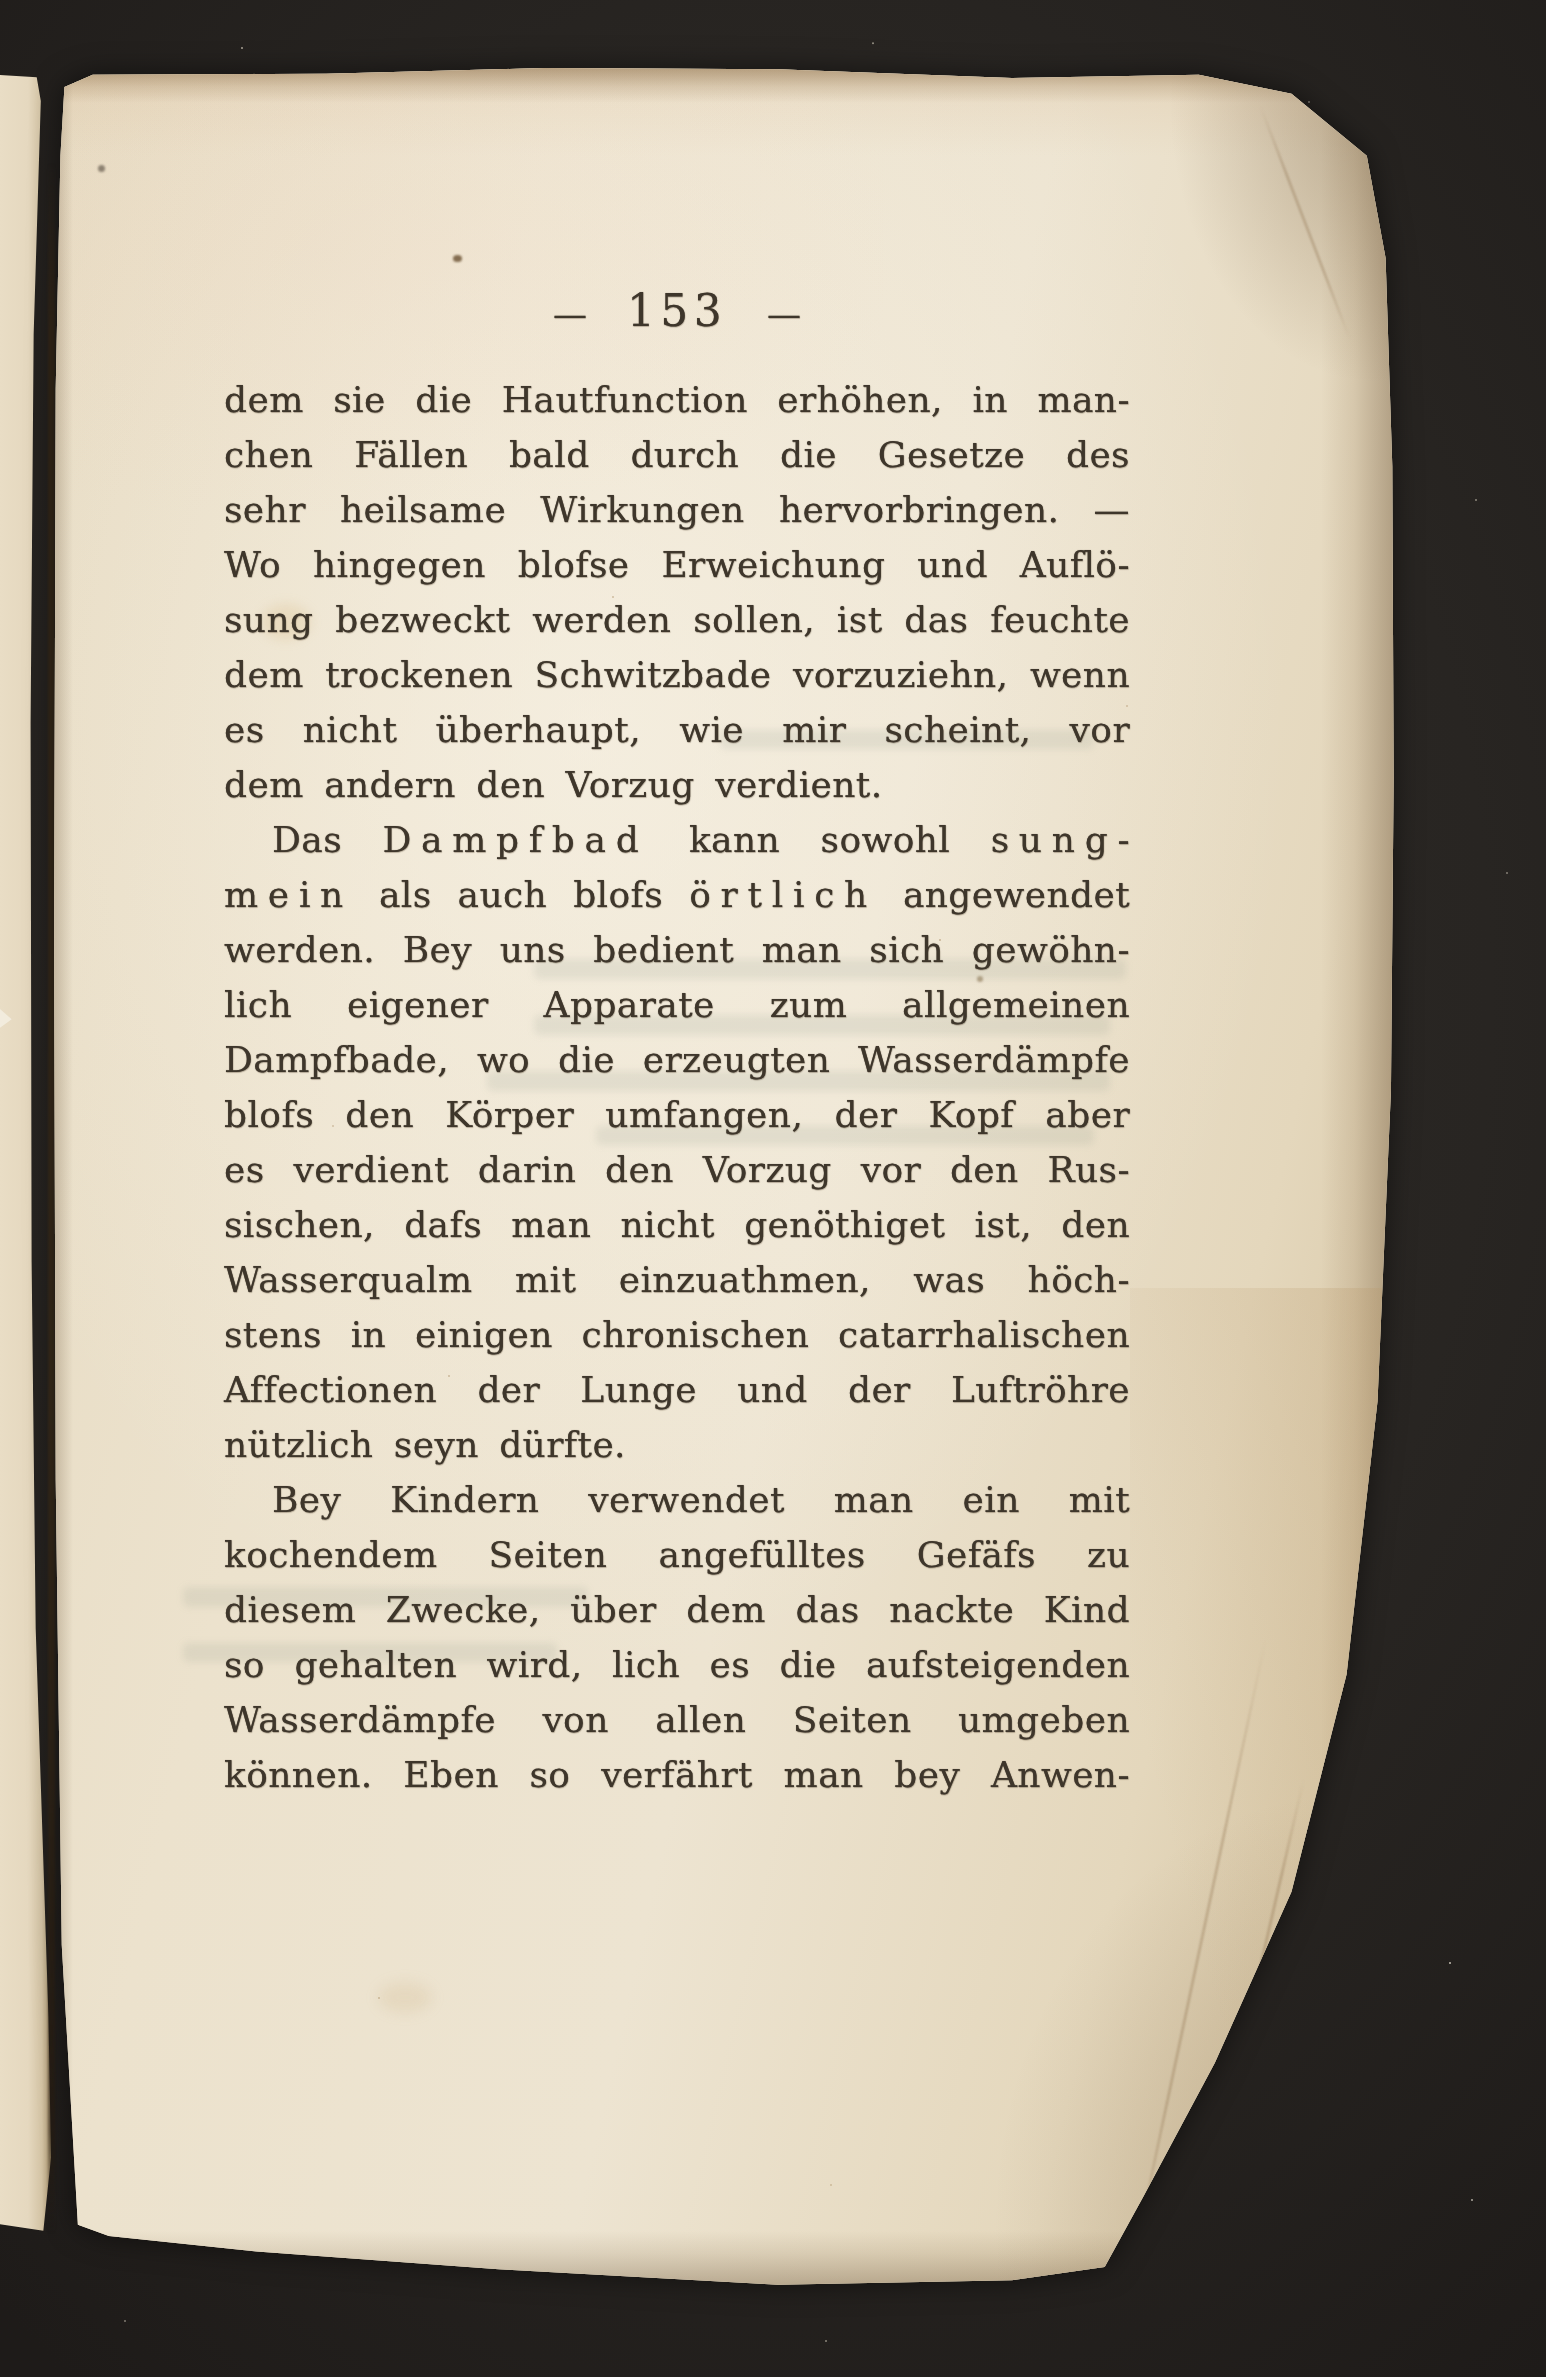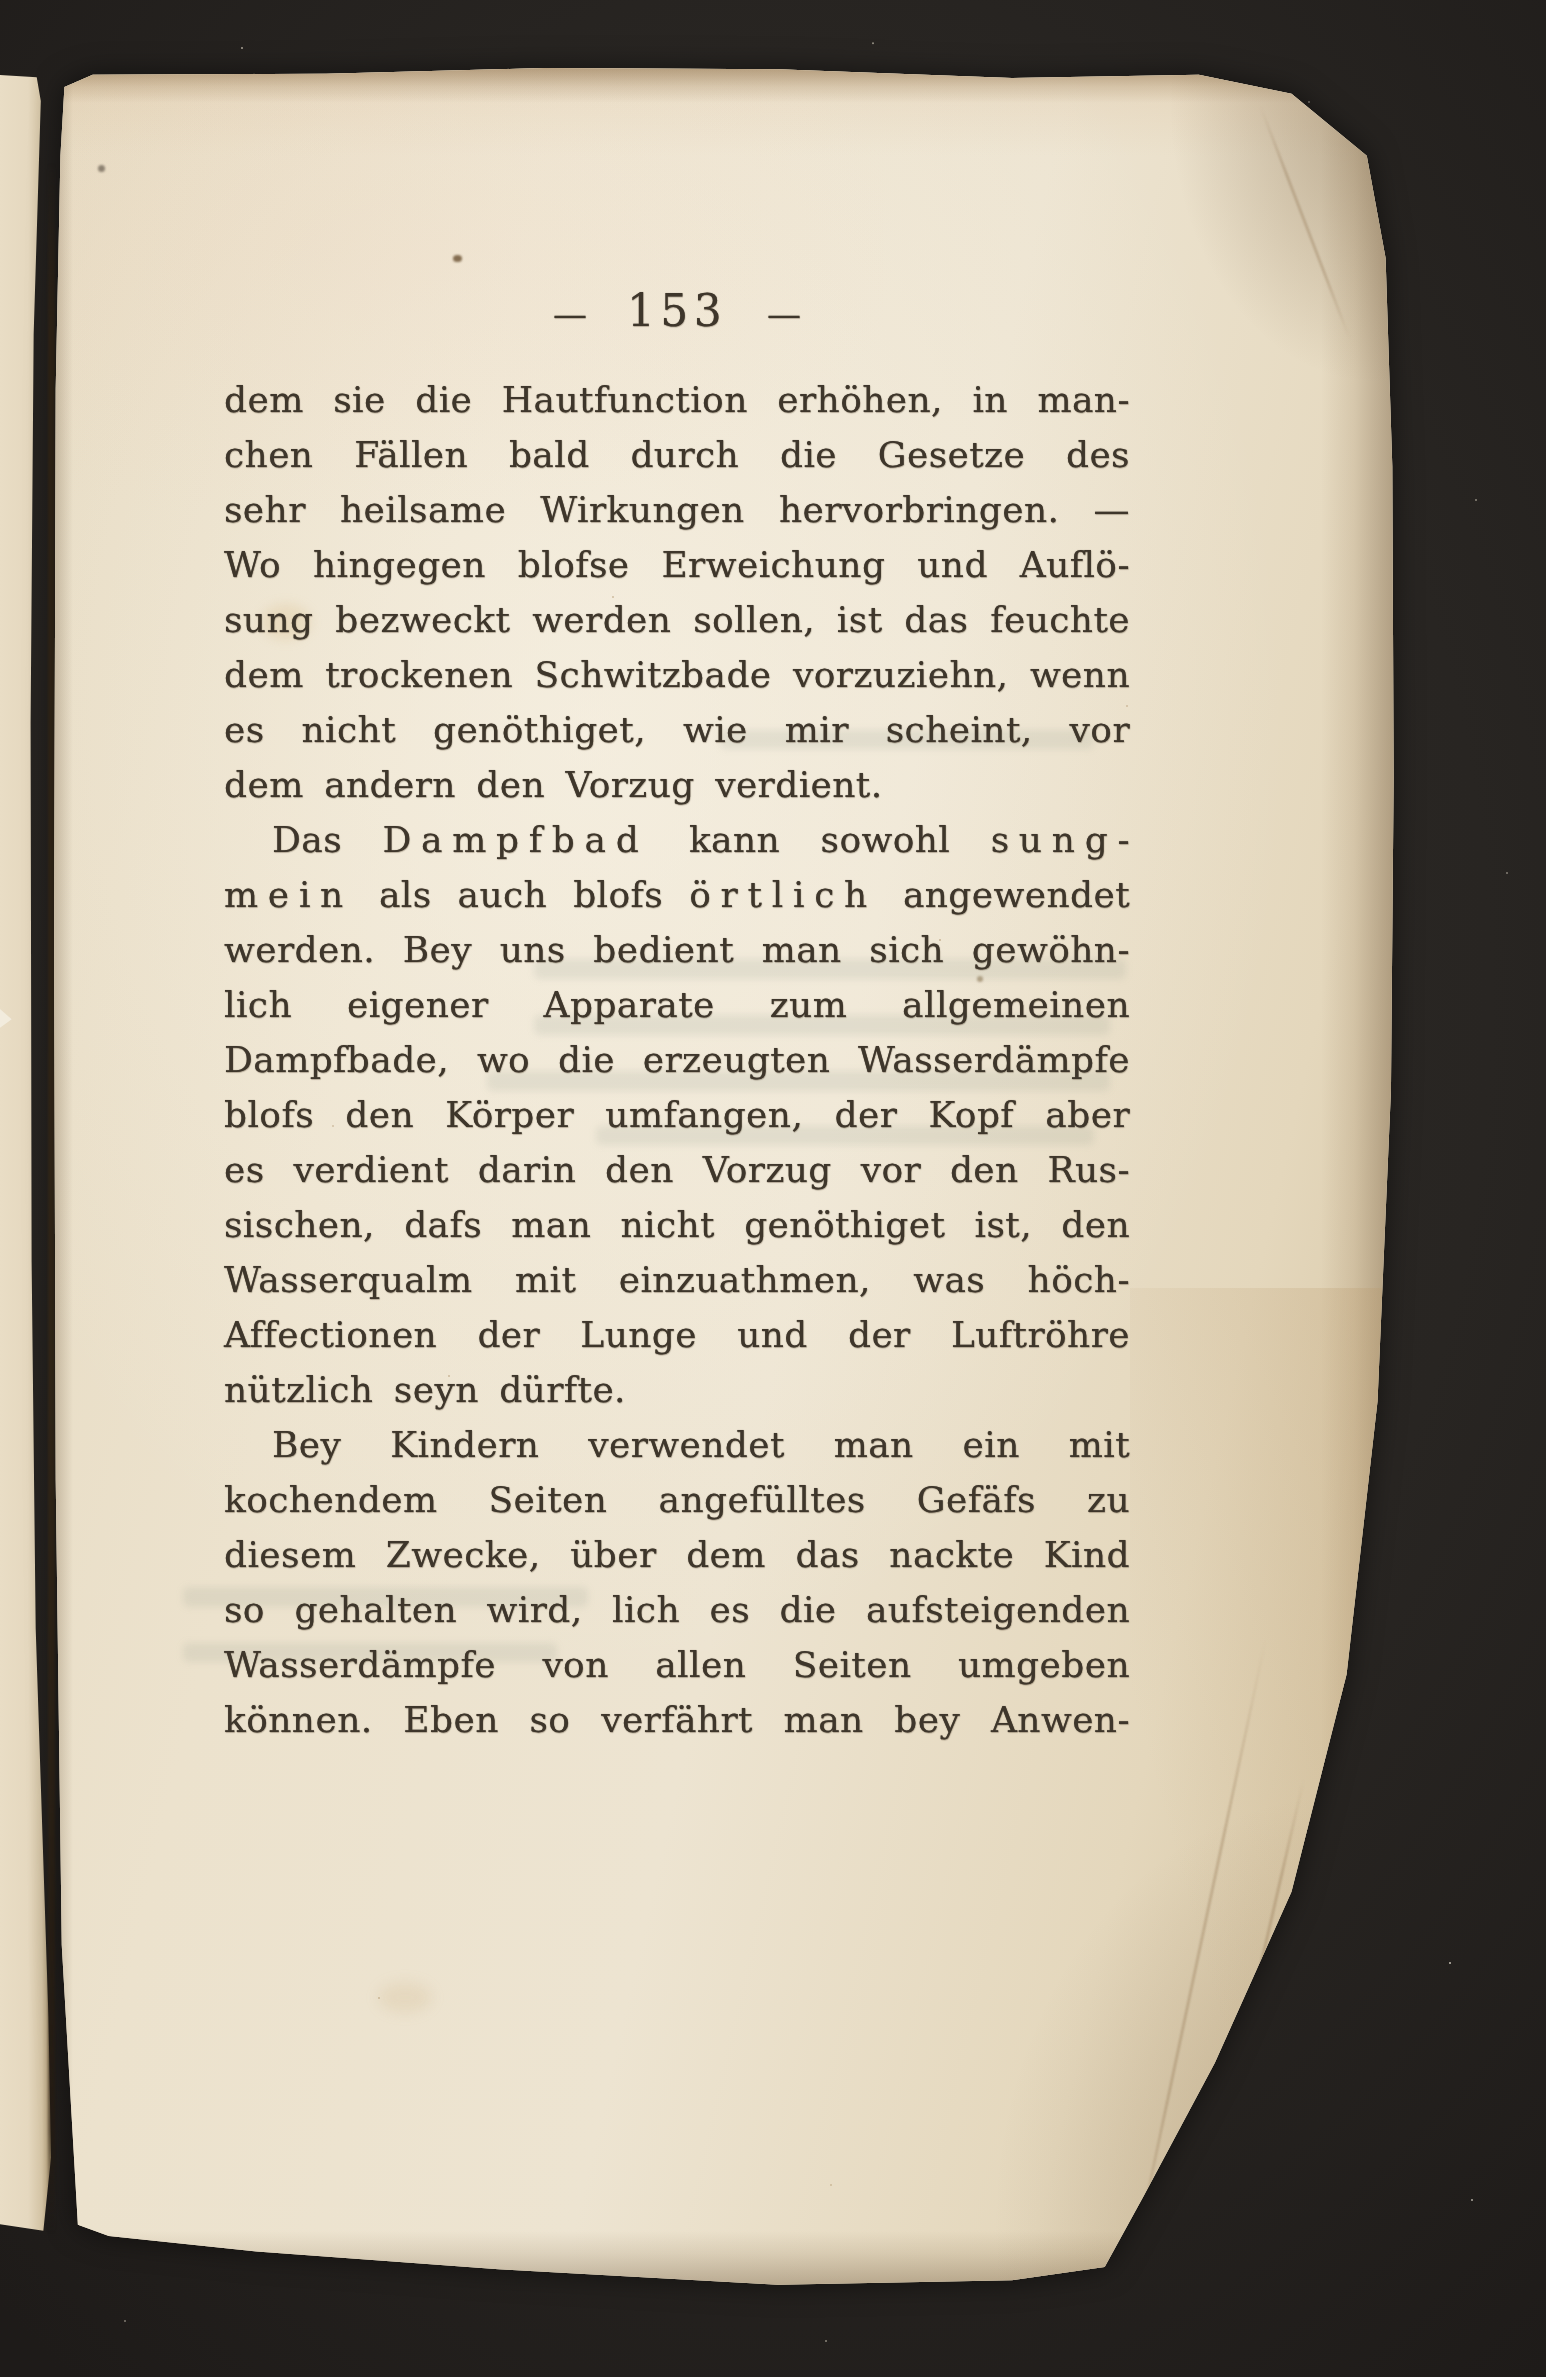--- a/index.html
+++ b/index.html
@@ -141,31 +141,32 @@
         <span>—</span>
       </div>
 
       <div class="text-block">
           <div class="line">dem sie die Hautfunction erhöhen, in man-</div>
           <div class="line">chen Fällen bald durch die Gesetze des</div>
           <div class="line">sehr heilsame Wirkungen hervorbringen. —</div>
           <div class="line">Wo hingegen blofse Erweichung und Auflö-</div>
           <div class="line">sung bezweckt werden sollen, ist das feuchte</div>
           <div class="line">dem trockenen Schwitzbade vorzuziehn, wenn</div>
-          <div class="line">es nicht genöthiget, wie mir scheint, vor</div>
+          <div class="line">es nicht überhaupt, wie mir scheint, vor</div>
           <div class="line no-just">dem andern den Vorzug verdient.</div>
           <div class="line indent"><span>Das </span><span class="sp">Dampfbad</span><span> kann sowohl </span><span class="sp">sung</span><span>-</span></div>
           <div class="line"><span class="sp">mein</span><span> als auch blofs </span><span class="sp">örtlich</span><span> angewendet</span></div>
           <div class="line">werden. Bey uns bedient man sich gewöhn-</div>
           <div class="line">lich eigener Apparate zum allgemeinen</div>
           <div class="line">Dampfbade, wo die erzeugten Wasserdämpfe</div>
           <div class="line">blofs den Körper umfangen, der Kopf aber</div>
           <div class="line">es verdient darin den Vorzug vor den Rus-</div>
           <div class="line">sischen, dafs man nicht genöthiget ist, den</div>
           <div class="line">Wasserqualm mit einzuathmen, was höch-</div>
+          <div class="line">stens in einigen chronischen catarrhalischen</div>
           <div class="line">Affectionen der Lunge und der Luftröhre</div>
           <div class="line no-just">nützlich seyn dürfte.</div>
           <div class="line indent">Bey Kindern verwendet man ein mit</div>
           <div class="line">kochendem Seiten angefülltes Gefäfs zu</div>
           <div class="line">diesem Zwecke, über dem das nackte Kind</div>
           <div class="line">so gehalten wird, lich es die aufsteigenden</div>
           <div class="line">Wasserdämpfe von allen Seiten umgeben</div>
           <div class="line">können. Eben so verfährt man bey Anwen-</div>
         </div>
     </div>

